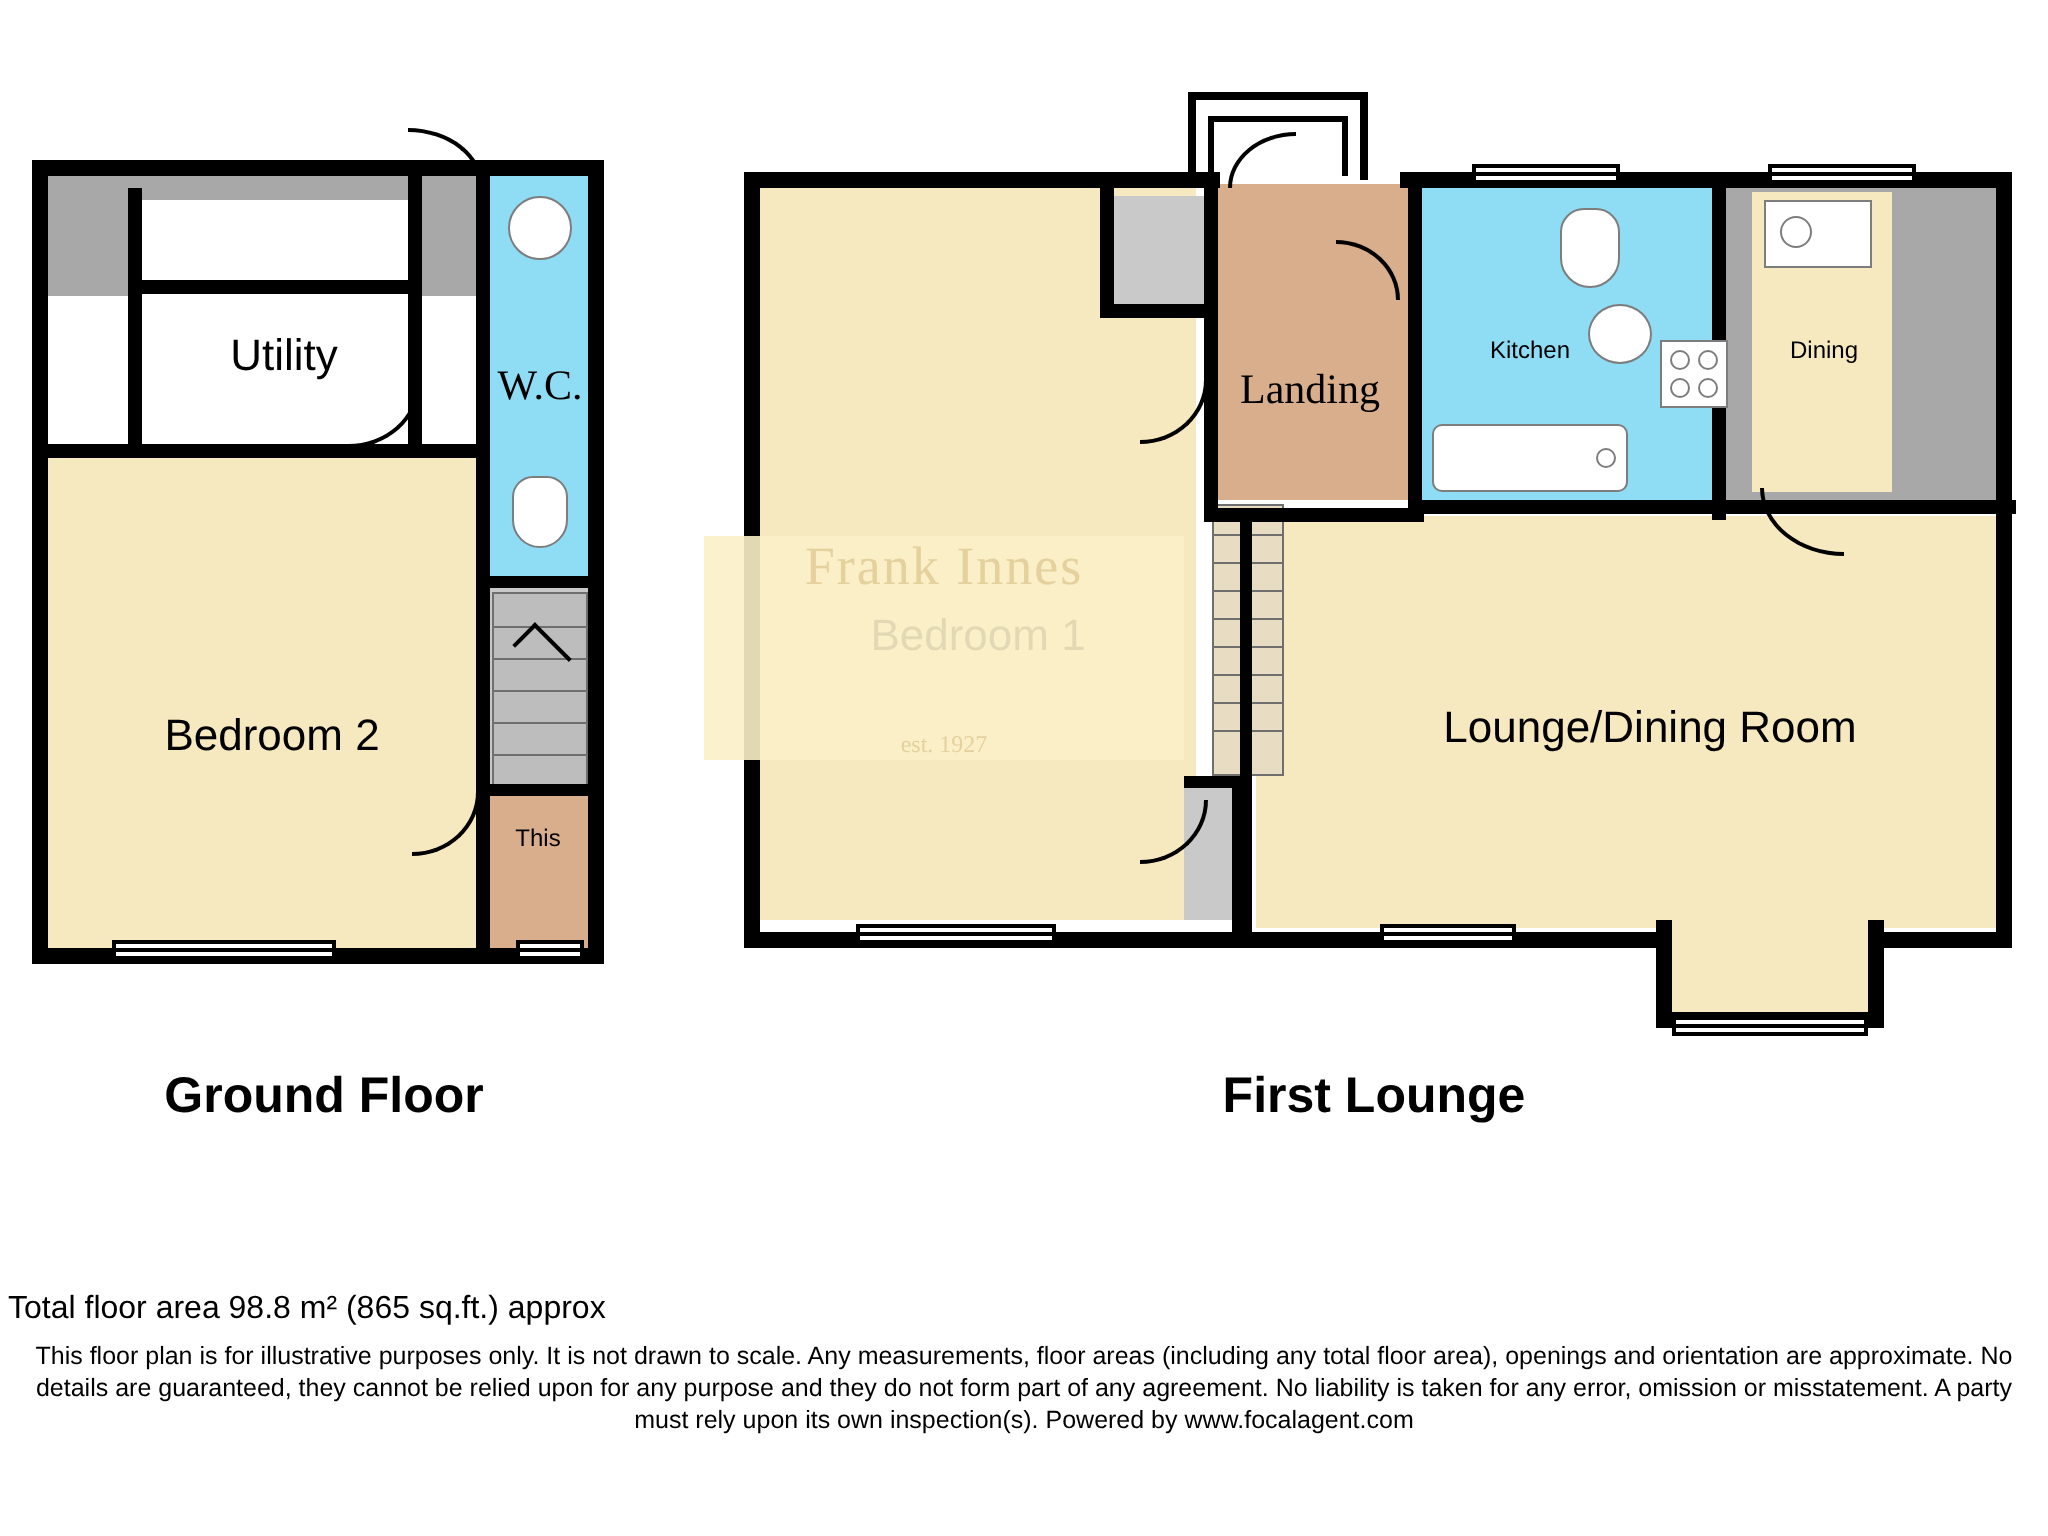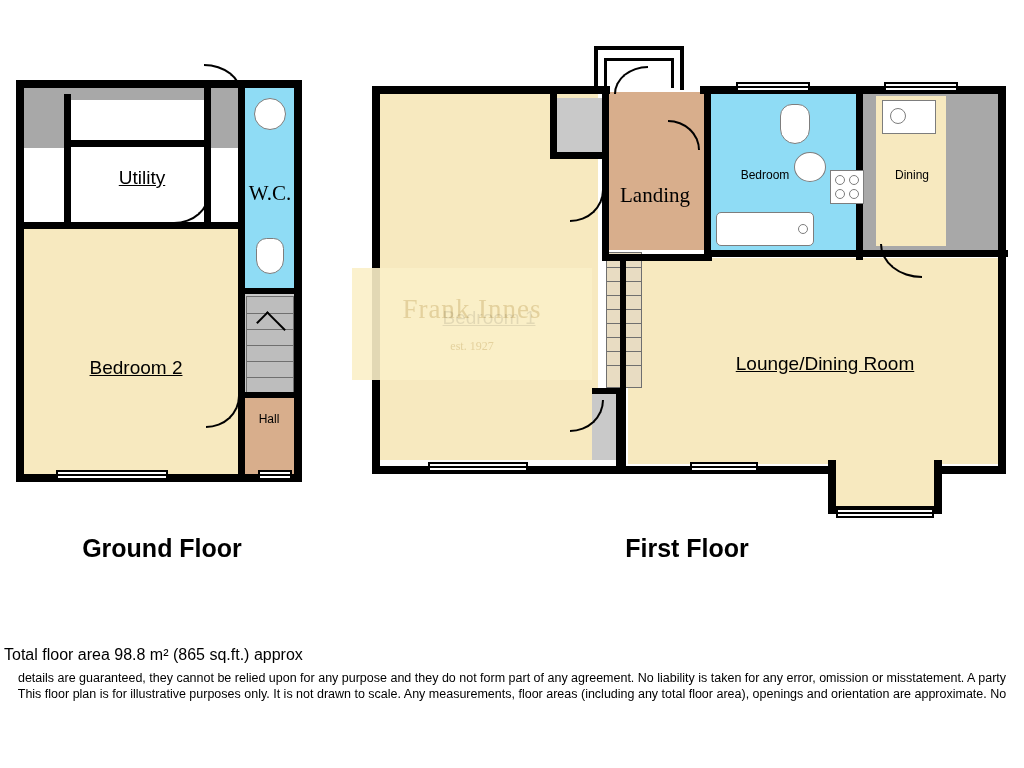--- a/index.html
+++ b/index.html
@@ -31,21 +31,21 @@
   .room-white  { background: #ffffff; }
   .room-lgrey  { background: #c9c9c9; }
 
   .label {
     position: absolute;
     color: #000000;
     white-space: nowrap;
     text-align: center;
     transform: translate(-50%, -50%);
   }
-  .label-lg { font-size: 19px; text-decoration: underline; }
+  .label-lg { font-size: 22px; }
   .label-md { font-size: 21px; font-family: Liberation Serif, serif; }
   .label-sm { font-size: 12px; }
 
   .floor-title {
     position: absolute;
     font-size: 25px;
     font-weight: bold;
     color: #000000;
     transform: translateX(-50%);
     white-space: nowrap;
@@ -116,21 +116,21 @@
     position: absolute;
     left: 352px;
     top: 268px;
     width: 240px;
     height: 112px;
     background: #fbf0c8;
     opacity: 0.9;
     display: flex;
     flex-direction: column;
     align-items: center;
-    justify-content: center;
+    justify-content: space-between;
   }
   .wm-name {
     font-size: 27px;
     color: #e2cf9a;
     letter-spacing: 1px;
     font-family: "Liberation Serif", serif;
   }
   .wm-est {
     font-size: 12px;
     color: #e2cf9a;
@@ -199,21 +199,21 @@
 
     <div class="window" style="left:56px;  top:470px; width:112px; height:10px;"></div>
     <div class="window" style="left:258px; top:470px; width:34px;  height:10px;"></div>
 
     <div class="fixture oval" style="left:254px; top:98px;  width:32px; height:32px;"></div>
     <div class="fixture" style="left:256px; top:238px; width:28px; height:36px; border-radius: 12px 12px 16px 16px;"></div>
 
     <div class="label label-lg" style="left:142px; top:178px;">Utility</div>
     <div class="label label-md" style="left:270px; top:193px;">W.C.</div>
     <div class="label label-lg" style="left:136px; top:368px;">Bedroom 2</div>
-    <div class="label label-sm" style="left:269px; top:419px;">Hall</div>
+    <div class="label label-sm" style="left:269px; top:419px;">This</div>
 
     <div class="floor-title" style="left:162px; top:534px;">Ground Floor</div>
   </div>
 
   <div>
 
     <div class="room room-cream" style="left:378px; top:92px;  width:220px; height:368px;"></div>
     <div class="room room-lgrey" style="left:556px; top:98px;  width:46px;  height:60px;"></div>
     <div class="room room-lgrey" style="left:592px; top:394px; width:28px;  height:66px;"></div>
     <div class="room room-tan" style="left:608px; top:92px;  width:98px;  height:158px;"></div>
@@ -287,33 +287,34 @@
     <div class="fixture oval" style="left:890px; top:108px; width:16px; height:16px;"></div>
     <div class="fixture" style="left:830px; top:170px; width:34px; height:34px;">
       <div class="hob-dot" style="left:4px;  top:4px;"></div>
       <div class="hob-dot" style="left:18px; top:4px;"></div>
       <div class="hob-dot" style="left:4px;  top:18px;"></div>
       <div class="hob-dot" style="left:18px; top:18px;"></div>
     </div>
 
     <div class="label label-lg" style="left:489px; top:318px;">Bedroom 1</div>
     <div class="label label-md" style="left:655px; top:195px;">Landing</div>
-    <div class="label label-sm" style="left:765px; top:175px;">Bedroom</div>
+    <div class="label label-sm" style="left:765px; top:175px;">Kitchen</div>
     <div class="label label-sm" style="left:912px; top:175px;">Dining</div>
     <div class="label label-lg" style="left:825px; top:364px;">Lounge/Dining Room</div>
 
-    <div class="floor-title" style="left:687px; top:534px;">First Floor</div>
+    <div class="floor-title" style="left:687px; top:534px;">First Lounge</div>
   </div>
 
   <div class="watermark">
     <div class="wm-name">Frank Innes</div>
     <div class="wm-est">est. 1927</div>
   </div>
 
   <div class="footer-area">
     <div class="total-area">Total floor area 98.8 m² (865 sq.ft.) approx</div>
     <div class="disclaimer">
+      <div>This floor plan is for illustrative purposes only. It is not drawn to scale. Any measurements, floor areas (including any total floor area), openings and orientation are approximate. No</div>
       <div>details are guaranteed, they cannot be relied upon for any purpose and they do not form part of any agreement. No liability is taken for any error, omission or misstatement. A party</div>
-      <div>This floor plan is for illustrative purposes only. It is not drawn to scale. Any measurements, floor areas (including any total floor area), openings and orientation are approximate. No</div>
+      <div>must rely upon its own inspection(s). Powered by www.focalagent.com</div>
     </div>
   </div>
 
 </div>
 
 </body></html>

